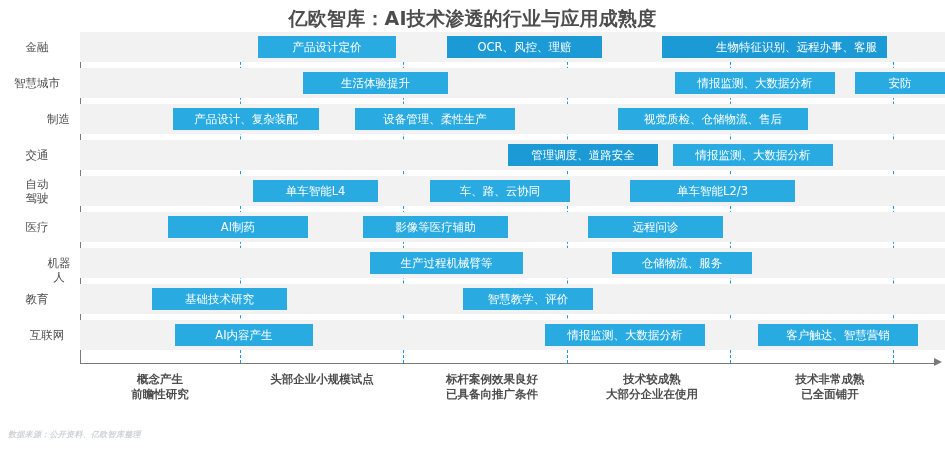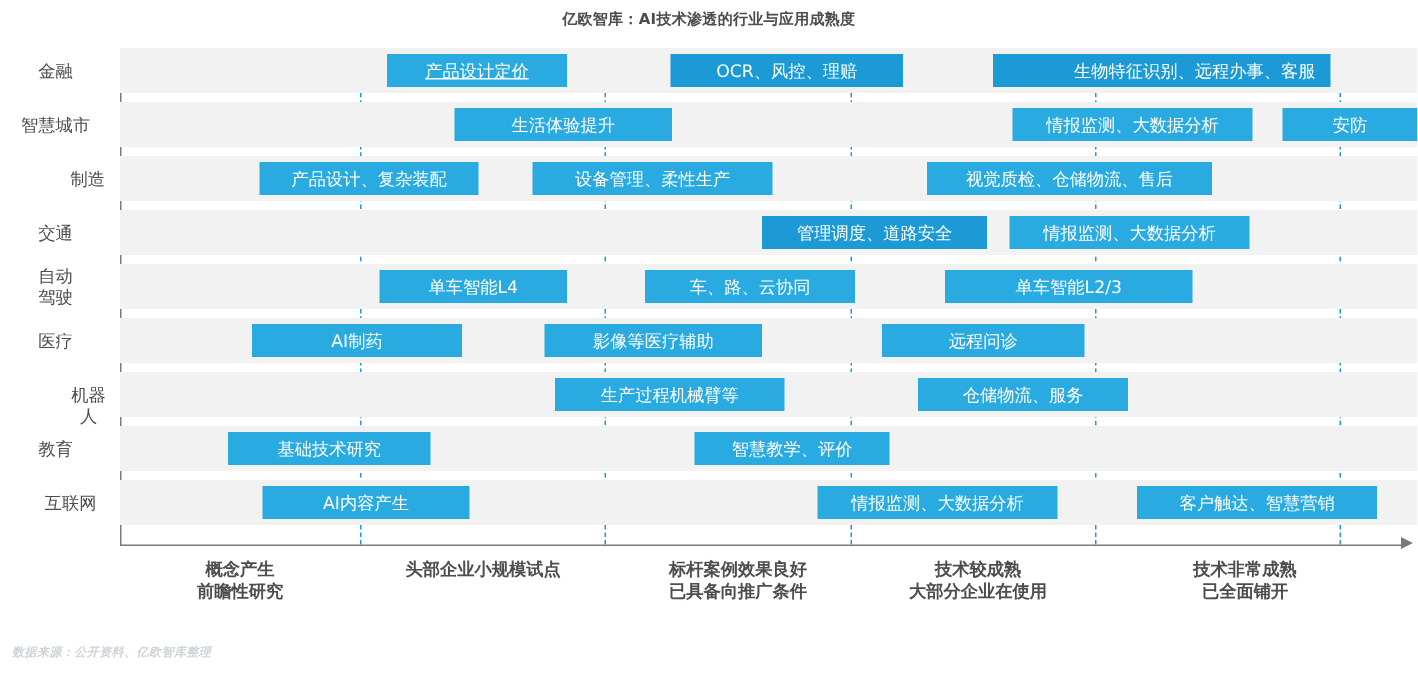--- a/index.html
+++ b/index.html
@@ -10,21 +10,21 @@
     font-family: "DejaVu Sans", "Liberation Sans", sans-serif;
     overflow: hidden;
   }
   #page { position: relative; width: 945px; height: 450px; background: #fff; }
 
   
   .chart-title {
     position: absolute;
     top: 6px; left: 0; width: 945px;
     text-align: center;
-    font-size: 10px;
+    font-size: 19px;
     font-weight: bold;
     color: #4d4d4d;
     letter-spacing: 0.2px;
   }
 
   
   .plot {
     position: absolute;
     left: 80px; top: 32px;
     width: 865px; height: 330px;
@@ -158,21 +158,21 @@
       </div>
       <div class="row-label" style="top: 292px;">
         <span>教育</span>
       </div>
       <div class="row-label" style="top: 328px; padding-left: 20px;">
         <span>互联网</span>
       </div>
     </div>
   <div class="plot" id="plot">
       <div class="row-band" style="top: 0px; height: 30px;"></div>
-      <div class="bar" style="left: 178px; width: 120px; top: 4px; text-decoration: underline;">产品设计定价</div>
+      <div class="bar" style="left: 178px; width: 138px; top: 4px;">产品设计定价</div>
       <div class="bar dark" style="left: 367px; width: 155px; top: 4px;">OCR、风控、理赔</div>
       <div class="bar dark" style="left: 582px; width: 225px; top: 4px; padding-left: 44px;">生物特征识别、远程办事、客服</div>
       <div class="row-band" style="top: 36px; height: 30px;"></div>
       <div class="bar" style="left: 223px; width: 145px; top: 40px;">生活体验提升</div>
       <div class="bar" style="left: 595px; width: 160px; top: 40px;">情报监测、大数据分析</div>
       <div class="bar" style="left: 775px; width: 90px; top: 40px;">安防</div>
       <div class="row-band" style="top: 72px; height: 30px;"></div>
       <div class="bar" style="left: 93px; width: 146px; top: 76px;">产品设计、复杂装配</div>
       <div class="bar" style="left: 275px; width: 160px; top: 76px;">设备管理、柔性生产</div>
       <div class="bar" style="left: 538px; width: 190px; top: 76px;">视觉质检、仓储物流、售后</div>

